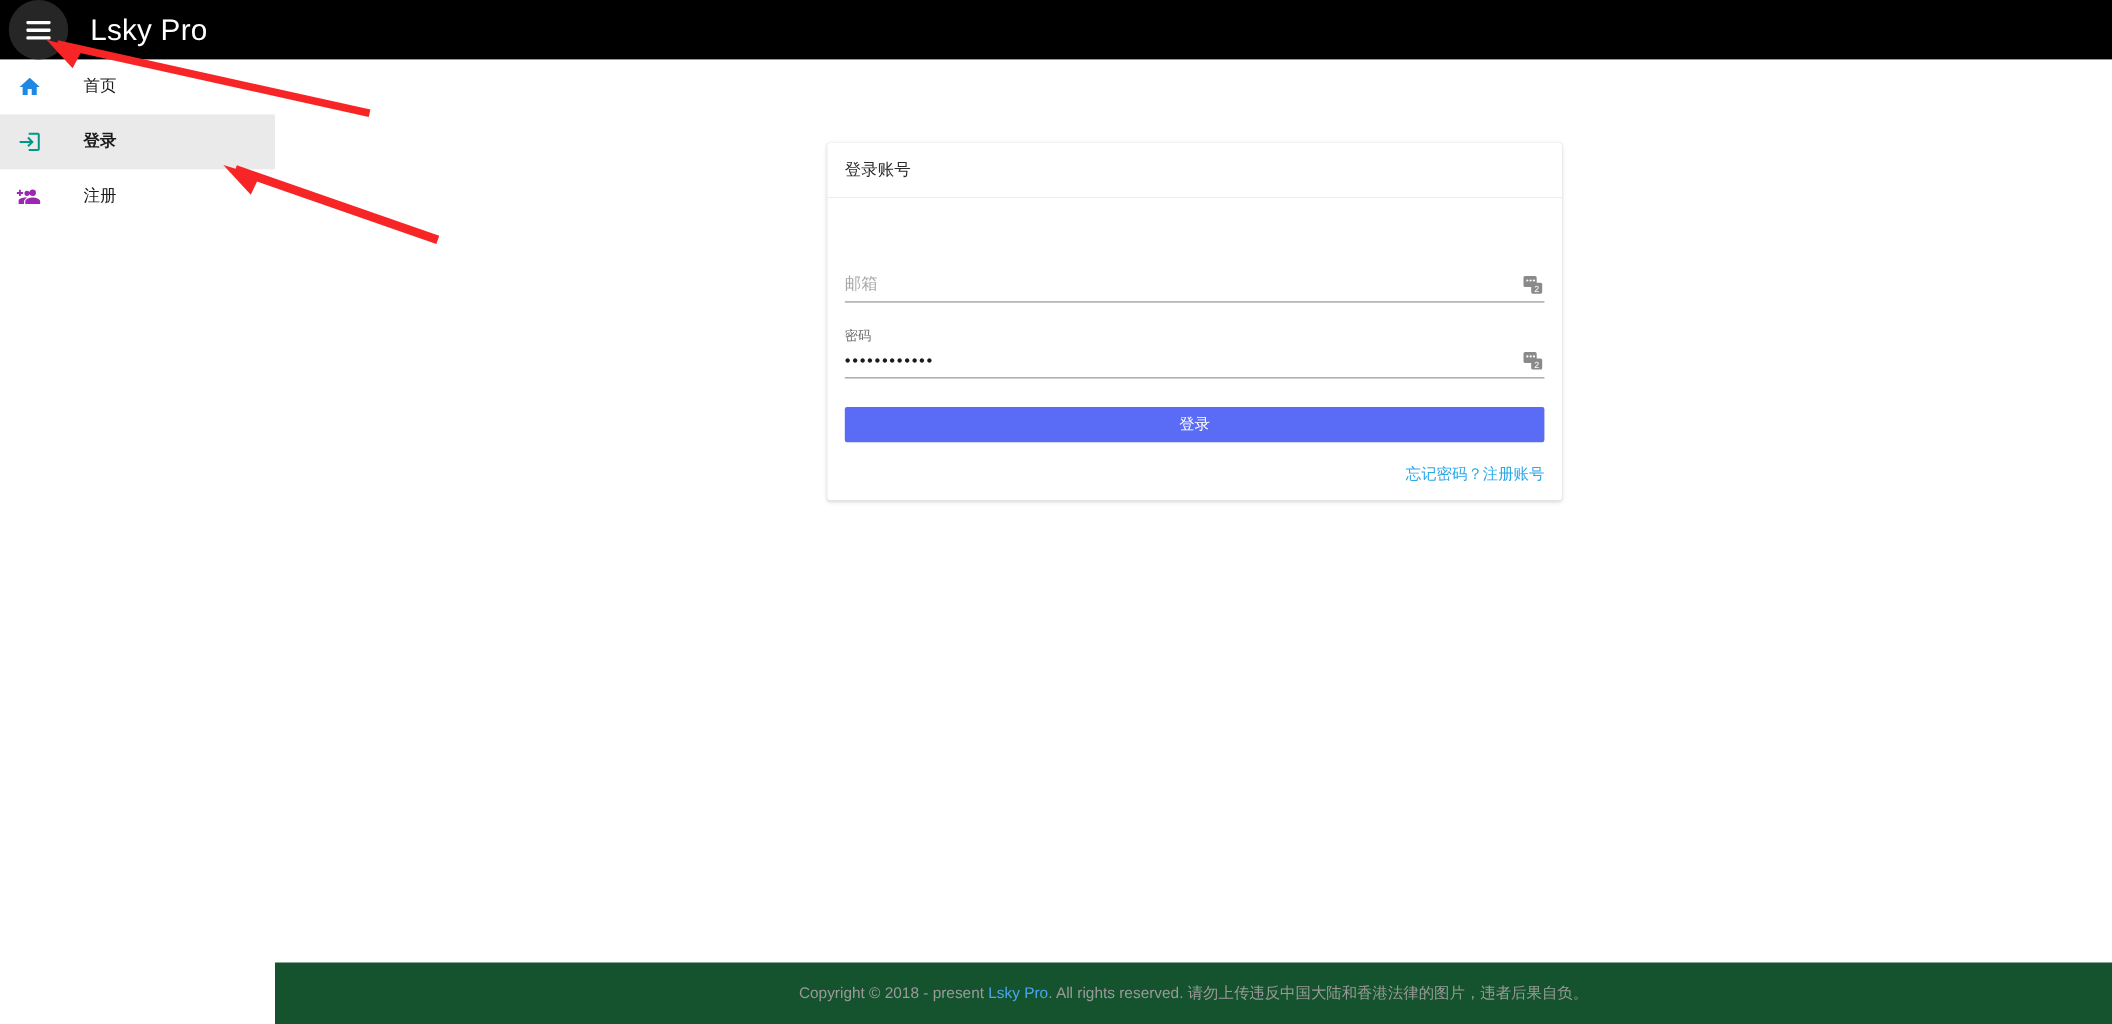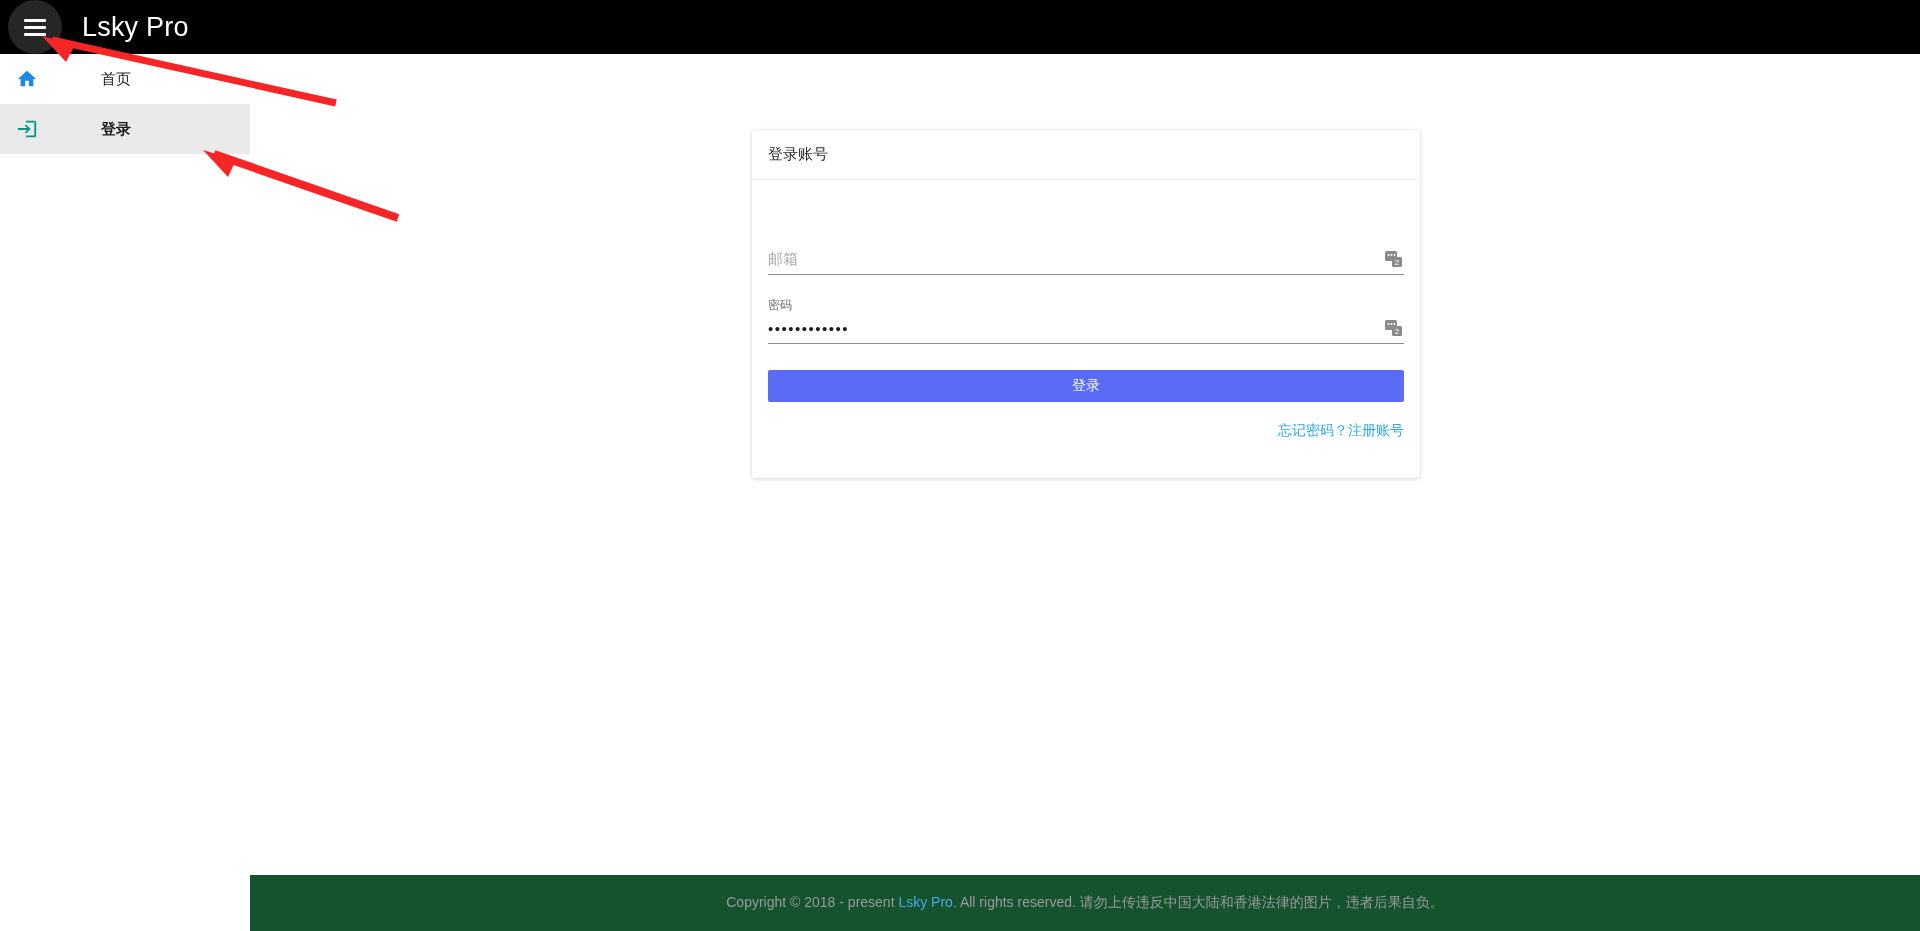--- a/index.html
+++ b/index.html
@@ -68,21 +68,20 @@
     z-index: 20;
   }
   .nav-item {
     position: relative;
     display: flex;
     align-items: center;
     height: 50px;
     padding-left: 14px;
     cursor: pointer;
     background: transparent;
-    gap: 25px;
   }
   .nav-item.active { background: #eaeaea; }
   .nav-icon {
     width: 26px;
     height: 26px;
     display: flex;
     align-items: center;
     justify-content: center;
     flex: 0 0 26px;
   }
@@ -117,21 +116,21 @@
   .card-header {
     height: 50px;
     display: flex;
     align-items: center;
     padding: 0 16px;
     border-bottom: 1px solid #eeeeee;
     font-size: 15px;
     color: #2b2b2b;
   }
   .card-body {
-    padding: 16px 16px 38px 16px;
+    padding: 16px 16px 15px 16px;
   }
   .spacer-row { height: 36px; }
 
   .field {
     position: relative;
     border-bottom: 1px solid #8c8c8c;
     margin-bottom: 0px;
   }
   .field.email { margin-top: 12px; padding-bottom: 0; }
   .field-label {
@@ -255,20 +254,31 @@
   <div class="nav-item active">
     <span class="nav-icon">
       <svg width="22" height="22" viewBox="0 0 24 24">
         <path fill="#009688" d="M11 7 9.6 8.4l2.6 2.6H2v2h10.2l-2.6 2.6L11 17l5-5z"></path>
         <path fill="#009688" d="M20 3h-9v2h9v14h-9v2h9a2 2 0 0 0 2-2V5a2 2 0 0 0-2-2z"></path>
       </svg>
     </span>
     <span class="nav-label">登录</span>
   </div>
 
+  <div class="nav-item">
+    <span class="nav-icon">
+      <svg width="24" height="22" viewBox="0 0 26 24">
+        <path fill="#9c27b0" d="M16 11a3.2 3.2 0 1 0 0-6.4A3.2 3.2 0 0 0 16 11zm-5.6 0a2.6 2.6 0 1 0 0-5.2 2.6 2.6 0 0 0 0 5.2z"></path>
+        <path fill="#9c27b0" d="M16 12.6c-2.6 0-7.4 1.3-7.4 3.9V19H23.4v-2.5c0-2.6-4.8-3.9-7.4-3.9z"></path>
+        <path fill="#9c27b0" d="M10.4 12.8c-.6-.1-1.2-.2-1.8-.2-2.2 0-6.6 1.1-6.6 3.3V19h5.4v-2.5c0-1.5 1.1-2.7 3-3.7z"></path>
+        <path fill="#9c27b0" d="M4.2 7.2V5h-1.8v2.2H.2V9h2.2v2.2h1.8V9h2.2V7.2z"></path>
+      </svg>
+    </span>
+    <span class="nav-label">注册</span>
+  </div>
 
 </nav>
 
 <main class="content">
 
   <section class="login-card">
 
     <div class="card-header">
       <span>登录账号</span>
     </div>

